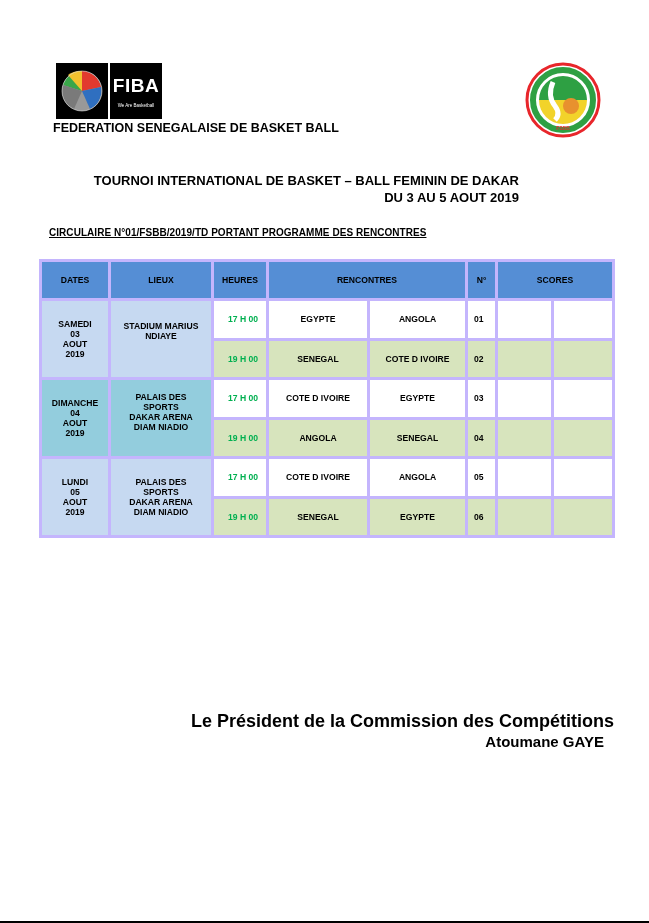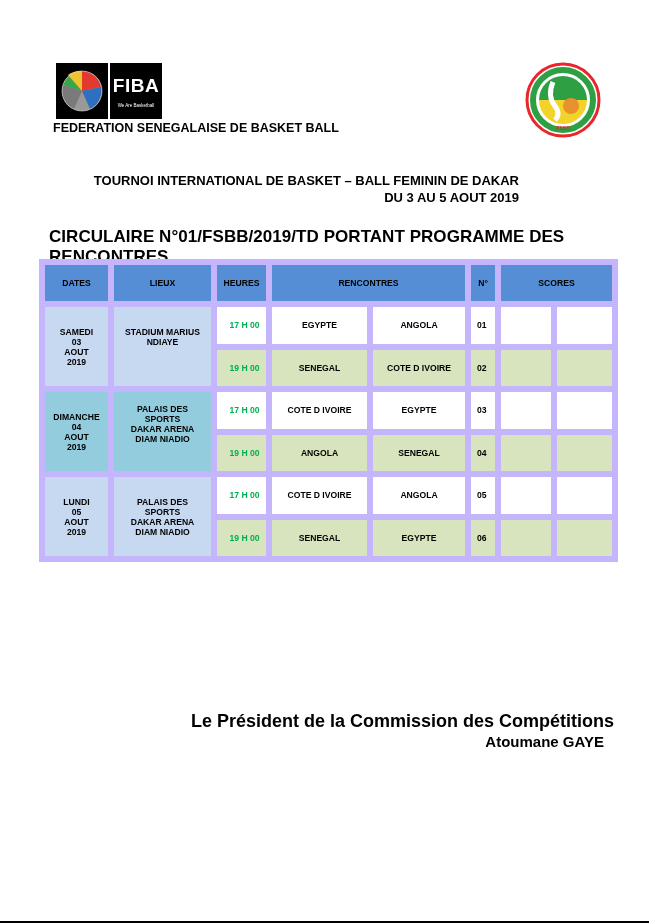--- a/index.html
+++ b/index.html
@@ -6,23 +6,23 @@
   body { width: 649px; height: 923px; position: relative; overflow: hidden; font-family: "Liberation Sans", sans-serif; color: #000; }
   .abs { position: absolute; }
   .fiba-logo { left: 56px; top: 63px; width: 106px; height: 56px; display: flex; gap: 2px; }
   .fiba-ball { width: 52px; height: 56px; background: #000; display:flex; align-items:center; justify-content:center; }
   .fiba-text { width: 52px; height: 56px; background: #000; color: #fff; display:flex; flex-direction:column; align-items:center; justify-content:center; }
   .fiba-text .big { font-weight: bold; font-size: 19px; letter-spacing: 0.5px; text-align: right; }
   .fiba-text .small { font-size: 4.5px; margin-top: 6px; }
   .fsbb-logo { left: 525px; top: 62px; width: 76px; height: 76px; }
   .hdr-title { left: 0; width: 649px; top: 121px; font-weight: bold; font-size: 12.5px; padding-left: 53px; box-sizing: border-box; }
   .tourn { left: 0; width: 519px; top: 172px; text-align: right; font-weight: bold; font-size: 13px; line-height: 17px; }
-  .circ { left: 49px; top: 227px; font-weight: bold; font-size: 17px; letter-spacing: 0.05px; }
+  .circ { left: 49px; top: 227px; font-weight: bold; font-size: 10px; text-decoration: underline; letter-spacing: 0.05px; }
   table.sched { position: absolute; left: 39px; top: 259px; border-collapse: collapse; font-weight: bold; font-size: 8.6px; }
-  table.sched td, table.sched th { border: 6px solid #c4b5fd; padding: 0; text-align: center; }
+  table.sched td, table.sched th { border: 3px solid #c4b5fd; padding: 0; text-align: center; }
   th.h { background: #558ed5; height: 36px; font-weight: bold; }
   .time { color: #00b050; text-align: right; padding-left: 6px !important; margin-left: 24px; }
   .num { text-align: left !important; padding-left: 6px !important; }
   .wh { background: #fff; }
   .gr { background: #d7e4bd; }
   .bl1 { background: #c6d9f1; }
   .bl2 { background: #93cddd; }
   tr.r td { height: 36.5px; }
   .sig1 { right: 35px; top: 711px; font-weight: bold; font-size: 18px; }
   .sig2 { right: 45px; top: 733px; font-weight: bold; font-size: 15px; }

